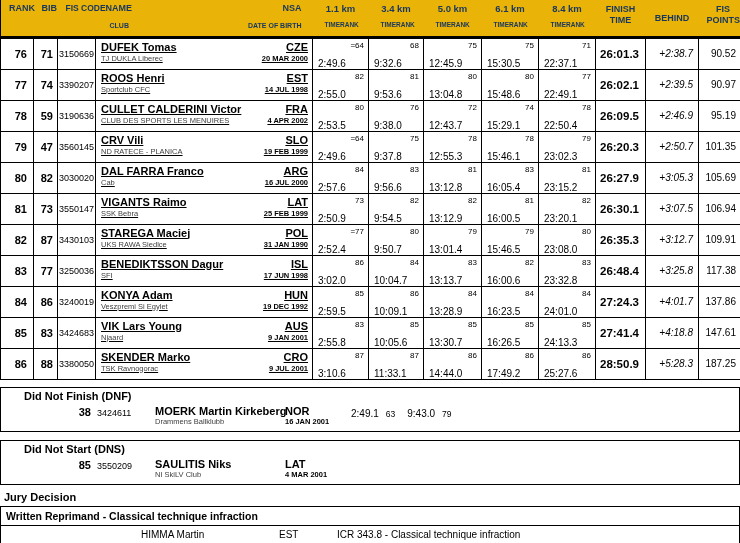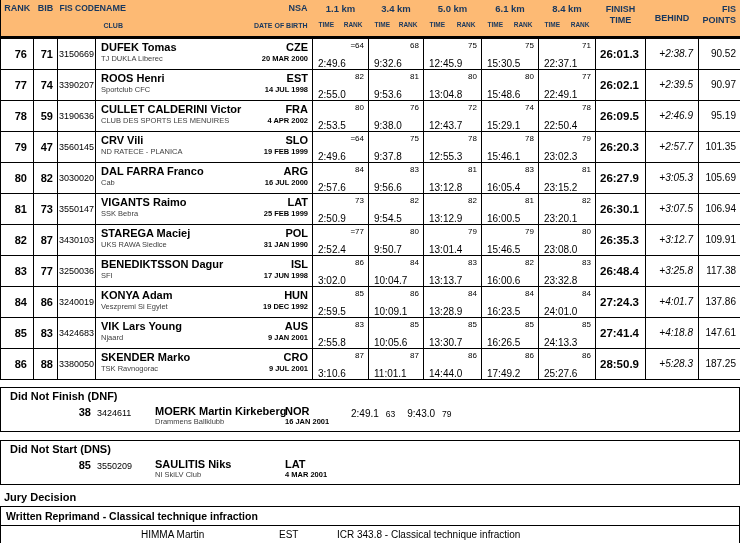--- a/index.html
+++ b/index.html
@@ -6,55 +6,55 @@
   html,body { background:#fff; }
   body {
     width:740px; height:543px; overflow:hidden;
     font-family:"Liberation Sans", sans-serif; color:#000;
   }
   .page { width:740px; height:543px; }
 
   
   table.results { width:740px; border-collapse:collapse; table-layout:fixed;
     border:1.5px solid #000; border-top:none; }
-  thead th { background:#fdba74; color:#17375E; font-weight:bold;
-    height:37px; vertical-align:top; padding:3px 2px 2px; font-size:9px; text-align:left; }
+  thead th { background:#eab308; color:#17375E; font-weight:bold;
+    height:37px; vertical-align:top; padding:3px 8px 2px; font-size:9px; text-align:left; }
   thead tr { border-bottom:3px solid #000; }
   .h-center { text-align:center; }
   .h-name-l1 { display:flex; justify-content:space-between; padding:0 3px 0 2px; }
   .h-name-l2 { display:flex; justify-content:space-between; font-size:7px; margin-top:9px; padding:0 3px 0 6px; }
   .h-km { text-align:center; font-size:9.5px; }
   .h-sub { display:flex; justify-content:space-between; font-size:6.5px; margin-top:7px; padding:0 4px; }
   .h-two { text-align:center; line-height:1.25; margin-top:1px; }
   .h-behind { text-align:center; margin-top:10px; }
   .h-points { text-align:right; line-height:1.25; margin-top:1px; padding-right:2px; }
   .nowrap { white-space:nowrap; }
 
   tbody td { border:1px solid #000; height:28px; overflow:hidden; vertical-align:middle; }
   td.c-rank { font-weight:bold; font-size:11px; text-align:right; padding-right:6px; }
   td.c-bib  { font-weight:bold; font-size:11px; text-align:right; padding-right:4px; }
   td.c-code { font-size:9px; text-align:center; }
-  td.c-name { vertical-align:top; padding:2px 4px 1px 5px; }
+  td.c-name { vertical-align:top; padding:2px 4px 1px 5px;text-decoration:underline; }
   .nline1 { display:flex; justify-content:space-between; align-items:baseline; }
   .nm  { font-weight:bold; font-size:11px; white-space:nowrap; }
   .nsa { font-weight:bold; font-size:11px; }
   .nline2 { display:flex; justify-content:space-between; margin-top:1px; }
   .club { font-size:7.5px; color:#3d3d3d; white-space:nowrap; }
   .dob  { font-size:7.5px; font-weight:bold; white-space:nowrap; margin-left:17px; }
   td.c-split { vertical-align:top; }
   .split-wrap { display:flex; justify-content:space-between; padding:2px 4px 0 5px; }
   .sp-time { font-size:10px; margin-top:17px; }
   .sp-rank { font-size:8px; font-weight:normal; }
   td.c-finish { font-weight:bold; font-size:11.5px; text-align:right; padding-right:6px; }
   td.c-behind { font-size:10px; text-align:right; padding-right:5px;font-style:italic; }
   td.c-points { font-size:10px; text-align:right; padding-right:4px; }
 
   
   .box { border:1.5px solid #000; margin-top:7px; }
-  .box-title { font-weight:bold; font-size:11px; padding:2px 9px 0; }
+  .box-title { font-weight:bold; font-size:11px; padding:2px 23px 0; }
   .sub-row { display:flex; padding:3px 0 5px; align-items:flex-start; }
   .sub-bib { width:90px; text-align:right; font-weight:bold; font-size:11px; padding-top:1px; }
   .sub-code { margin-left:6px; width:48px; font-size:9px; padding-top:3px; }
   .sub-nameblock { margin-left:10px; width:130px; }
   .sub-nsablock { width:50px; text-align:left; }
   .sub-nsablock .nsa { margin-left:0; }
   .sub-nsablock .dob { margin-left:0; }
   .sub-times { display:flex; margin-left:16px; padding-top:3px; align-items:baseline; }
   .sub-times .st { font-size:10px; margin-right:7px; }
   .sub-times .sr { font-size:8.5px; margin-right:12px; }
@@ -341,21 +341,21 @@
               <span class="sp-rank">78</span>
             </div>
       </td>
       <td class="c-split">
         <div class="split-wrap">
               <span class="sp-time">23:02.3</span>
               <span class="sp-rank">79</span>
             </div>
       </td>
       <td class="c-finish">26:20.3</td>
-      <td class="c-behind">+2:57.7</td>
+      <td class="c-behind">+2:50.7</td>
       <td class="c-points">101.35</td>
     </tr>
 
     <tr>
       <td class="c-rank">80</td>
       <td class="c-bib">82</td>
       <td class="c-code">3030020</td>
       <td class="c-name">
         <div class="nline1">
           <span class="nm">DAL FARRA Franco</span>
@@ -661,21 +661,21 @@
         </div>
       </td>
       <td class="c-split">
         <div class="split-wrap">
               <span class="sp-time">3:10.6</span>
               <span class="sp-rank">87</span>
             </div>
       </td>
       <td class="c-split">
         <div class="split-wrap">
-              <span class="sp-time">11:01.1</span>
+              <span class="sp-time">11:33.1</span>
               <span class="sp-rank">87</span>
             </div>
       </td>
       <td class="c-split">
         <div class="split-wrap">
               <span class="sp-time">14:44.0</span>
               <span class="sp-rank">86</span>
             </div>
       </td>
       <td class="c-split">

